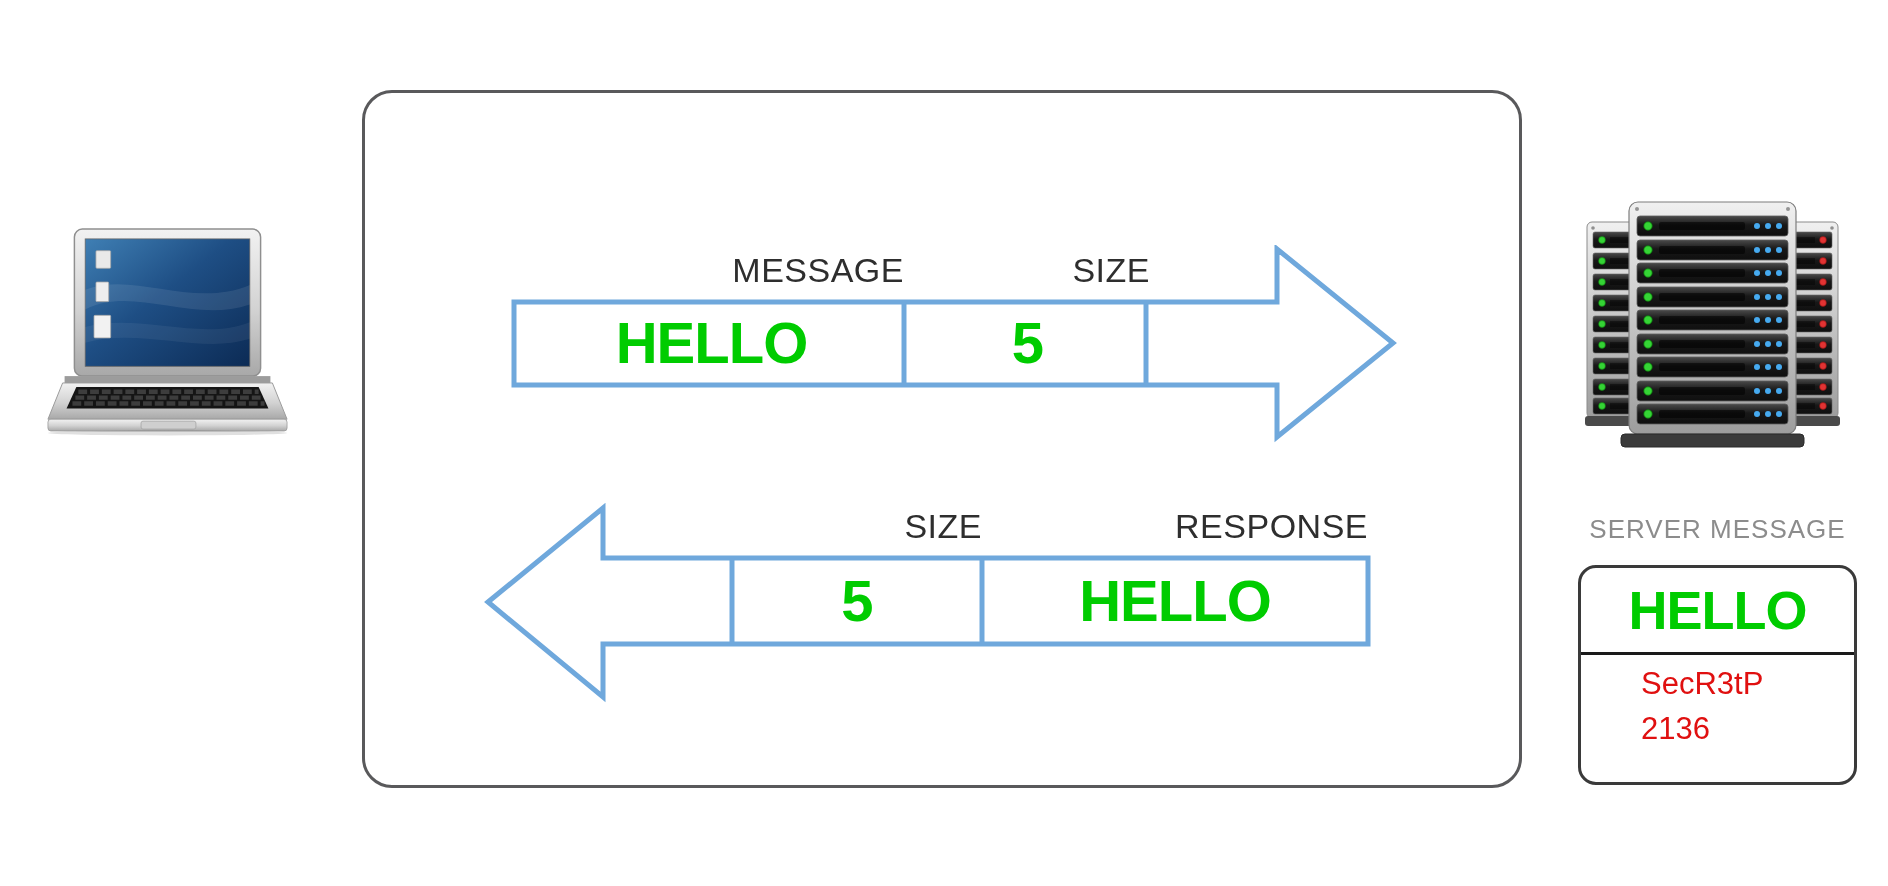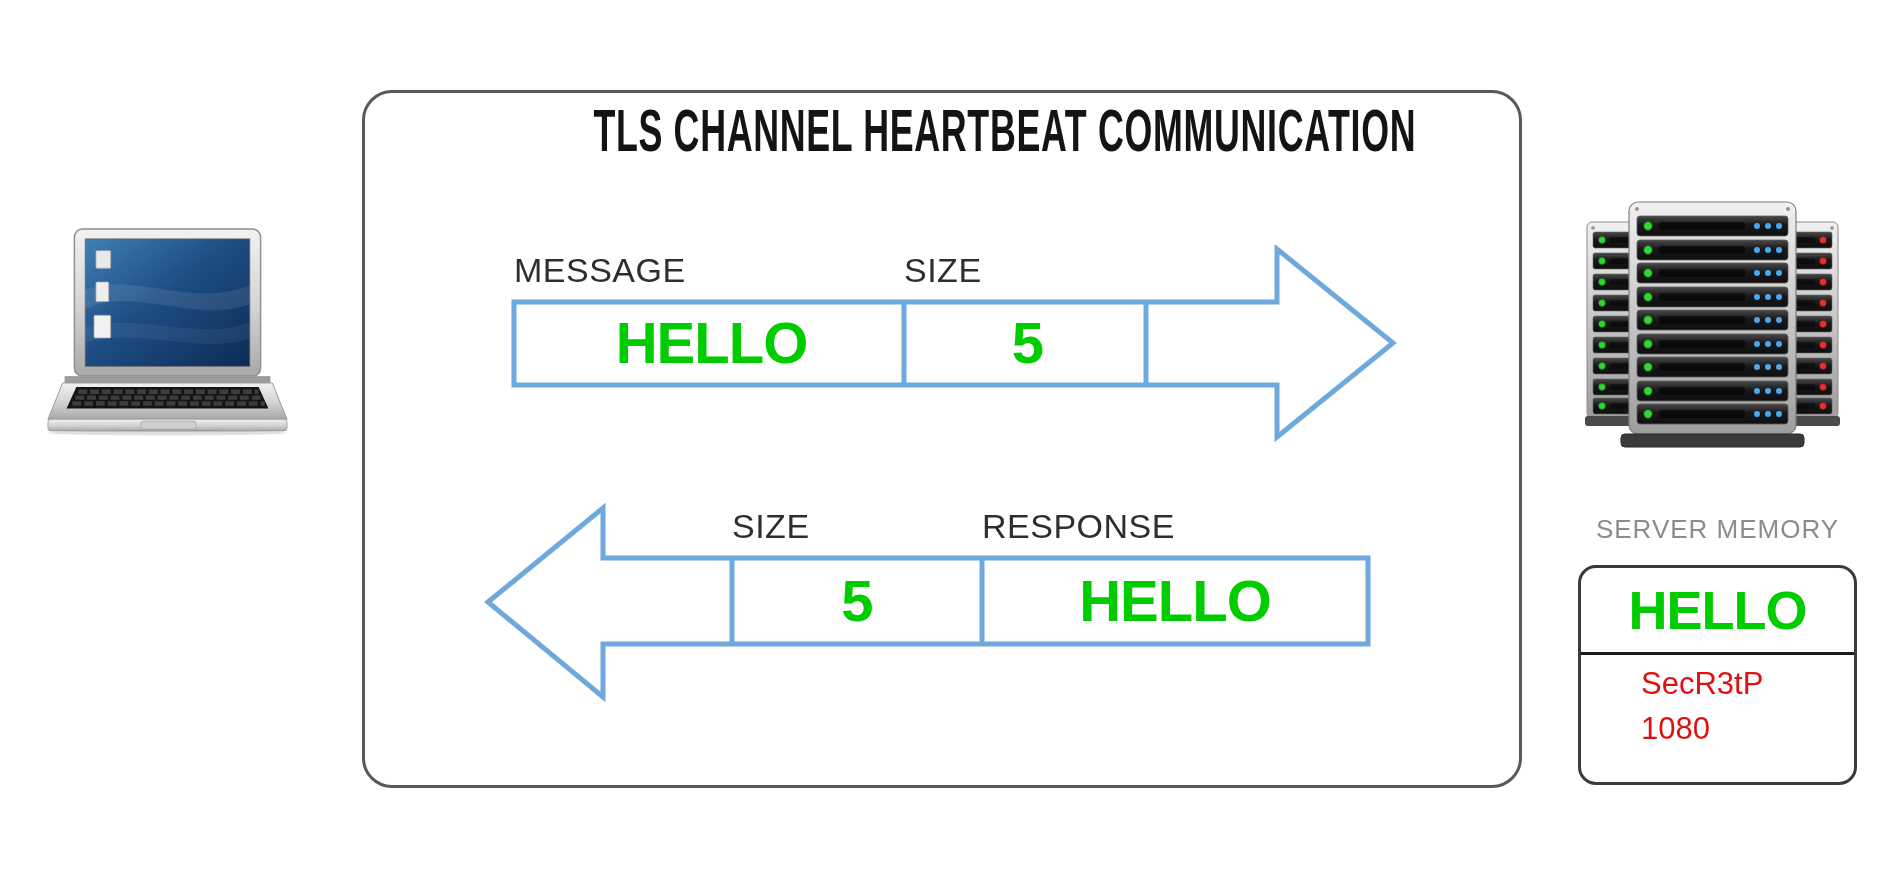--- a/index.html
+++ b/index.html
@@ -18,21 +18,21 @@
   }
   .panel-title span{
     display:inline-block;font-size:56px;font-weight:700;letter-spacing:1px;
     transform:scale(0.64,1.06);transform-origin:50% 50%;
   }
   
   .arrow-svg{position:absolute;width:890px;height:200px;}
   #req-arrow{left:510px;top:245px;}
   #resp-arrow{left:483px;top:503px;}
   .field-label{
-    position:absolute;height:36px;line-height:36px;text-align:left;
+    position:absolute;height:36px;line-height:36px;text-align:right;
     font-size:34px;color:#2e2e2e;letter-spacing:0.5px;
   }
   .field-value{
     position:absolute;text-align:center;font-weight:700;
     color:var(--green,#00cc00);letter-spacing:-1px;
   }
   .v-big{font-size:58px;}
   
   #req-msg-label{left:514px;top:252px;width:390px;}
   #req-size-label{left:904px;top:252px;width:246px;}
@@ -101,23 +101,20 @@
         <line x1="31" y1="172" x2="221" y2="172"></line>
         <line x1="28" y1="178" x2="224" y2="178"></line>
       </g>
       <rect x="3" y="194" width="244" height="12" rx="3" fill="url(#gLap)" stroke="#9a9a9a" stroke-width="0.8"></rect>
       <rect x="98" y="196" width="56" height="8" rx="2" fill="#cfcfcf" stroke="#9e9e9e" stroke-width="0.7"></rect>
       <ellipse cx="125" cy="208" rx="122" ry="2.5" fill="#000000" opacity="0.12"></ellipse>
     </svg>
   </div>
 
   <div class="panel"></div>
-  <div class="panel-title">
-    <span>TLS CHANNEL HEARTBEAT COMMUNICATION</span>
-  </div>
 
   <svg id="req-arrow" class="arrow-svg" viewBox="0 0 890 200">
     <polygon points="4,57 767,57 767,4 883,98 767,192 767,140 4,140" fill="#ffffff" stroke="#6FA8DC" stroke-width="5" stroke-linejoin="miter"></polygon>
     <line x1="394" y1="57" x2="394" y2="140" stroke="#6FA8DC" stroke-width="5"></line>
     <line x1="636" y1="57" x2="636" y2="140" stroke="#6FA8DC" stroke-width="5"></line>
   </svg>
   <div id="req-msg-label" class="field-label">MESSAGE</div>
   <div id="req-size-label" class="field-label">SIZE</div>
   <div id="req-msg-value" class="field-value v-big">HELLO</div>
   <div id="req-size-value" class="field-value v-big">5</div>
@@ -202,22 +199,22 @@
       <use href="#slotC" x="52" y="87"></use>
         <use href="#slotC" x="52" y="110"></use>
         <use href="#slotC" x="52" y="134"></use>
       <use href="#slotC" x="52" y="157"></use>
         <use href="#slotC" x="52" y="181"></use>
         <use href="#slotC" x="52" y="204"></use>
       <rect x="36" y="234" width="183" height="13" rx="4" fill="#3b3b3b" stroke="#2a2a2a"></rect>
     </svg>
   </div>
 
-  <div class="mem-label">SERVER MEMORY</div>
+  <div class="mem-label">SERVER MESSAGE</div>
   <div class="mem-box">
     <div class="mem-hello">HELLO</div>
     <div class="mem-secrets">
       <div>SecR3tP</div>
-      <div>1080</div>
+      <div>2136</div>
     </div>
   </div>
 
 </div>
 
 </body></html>

